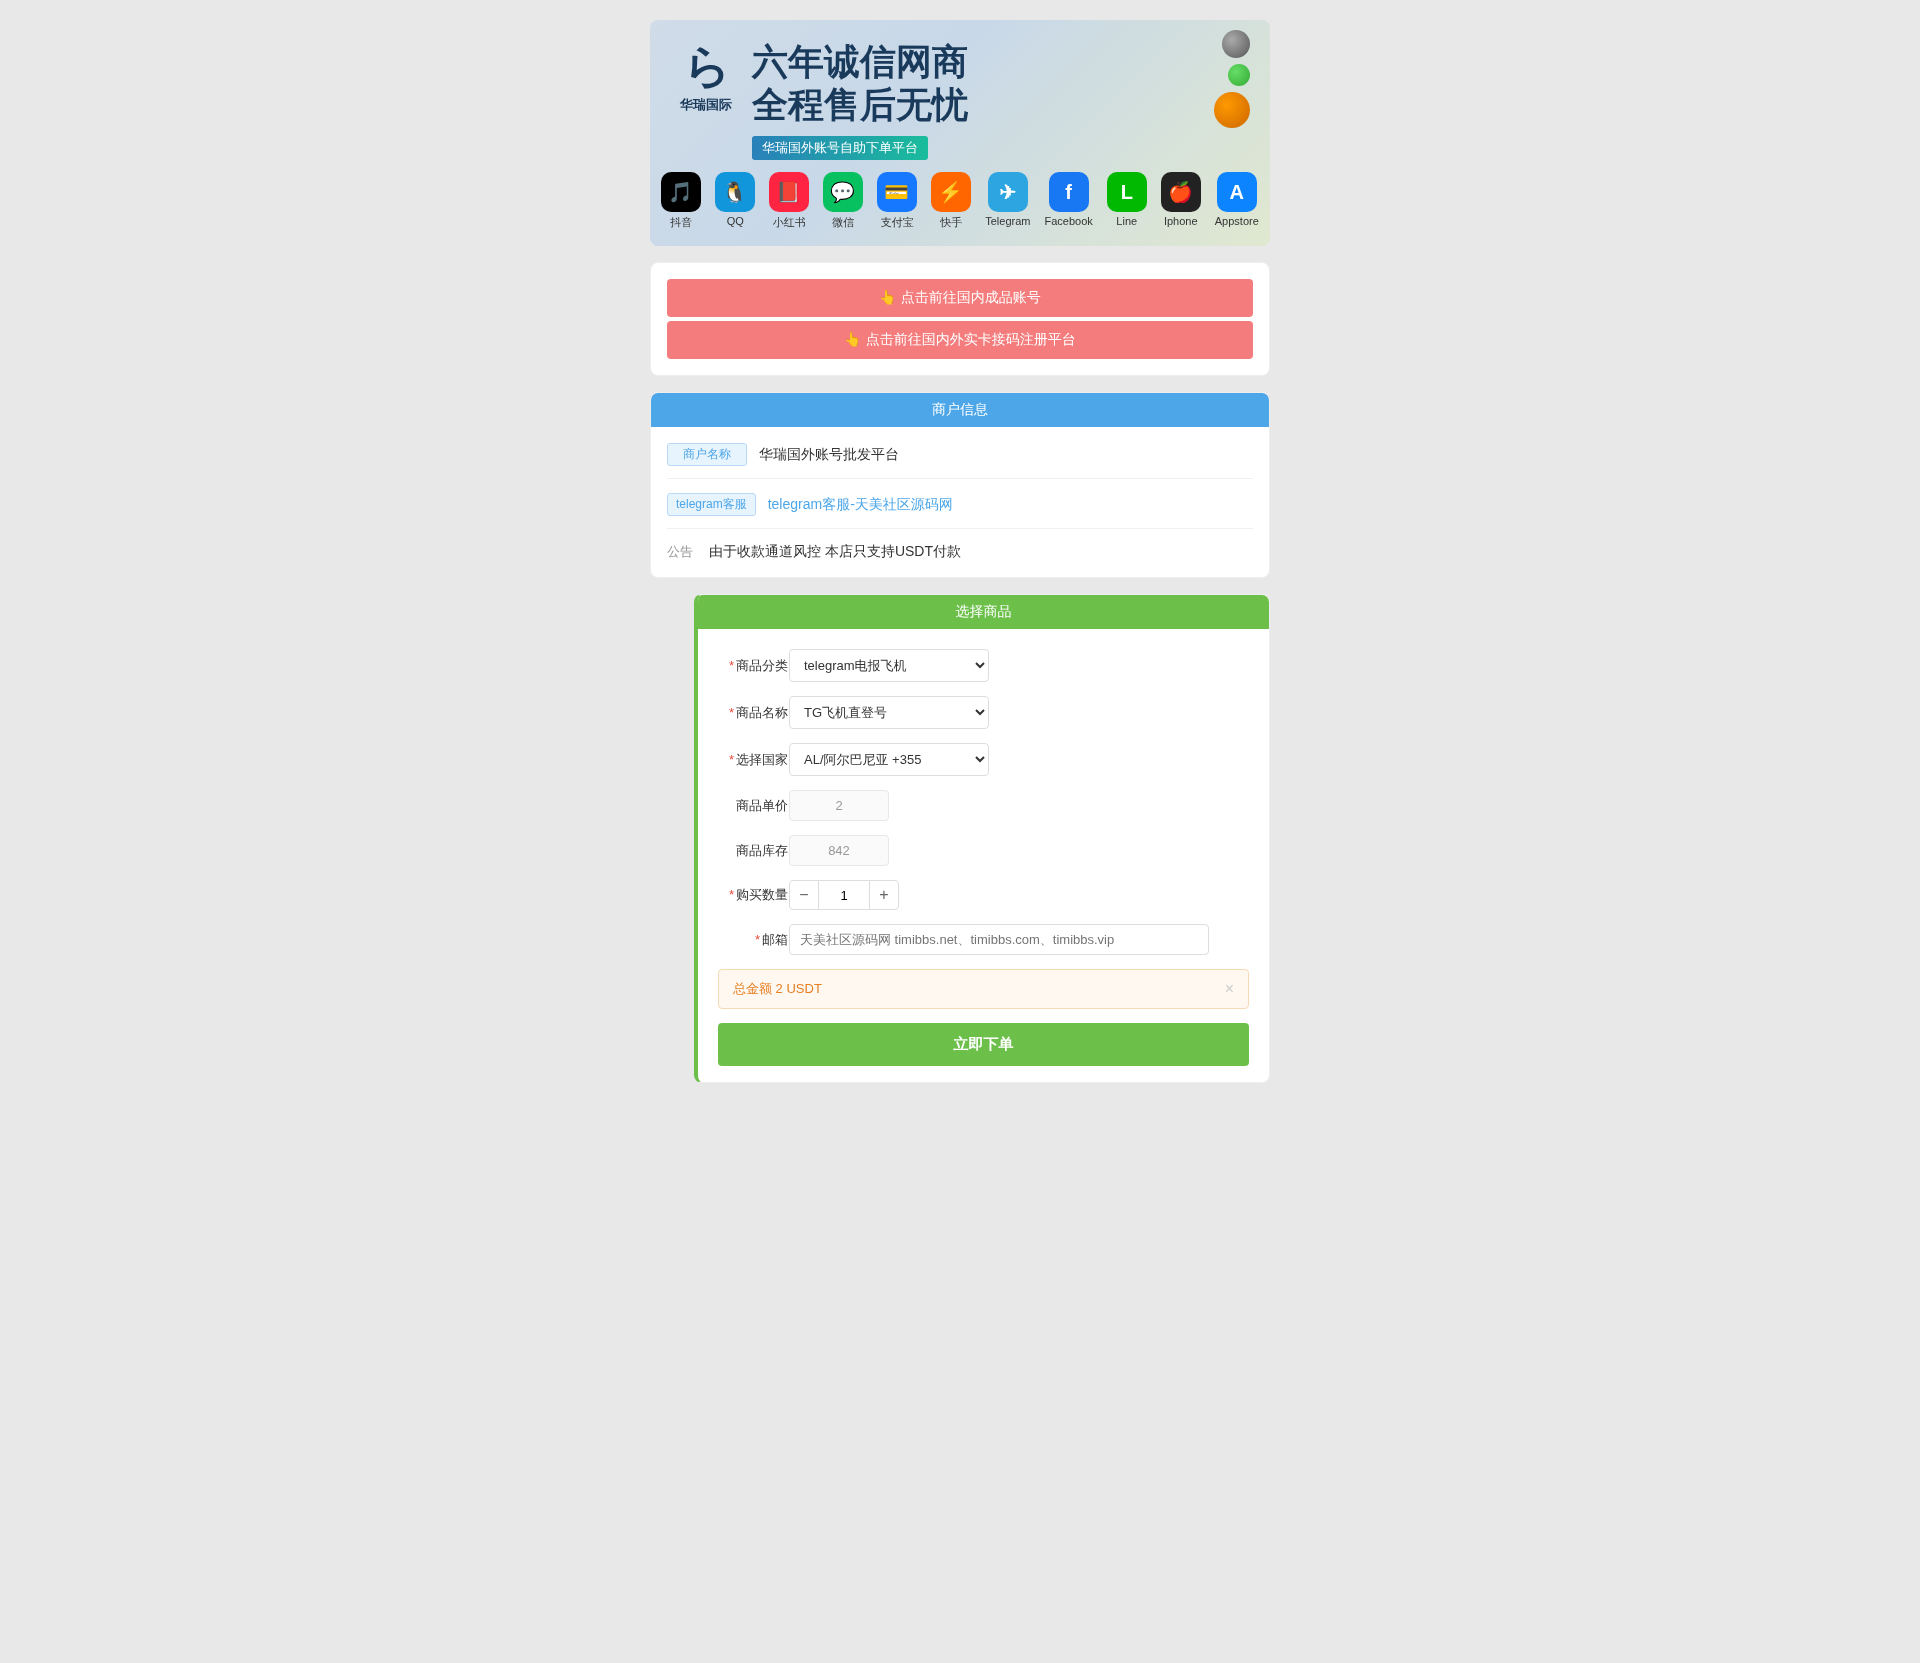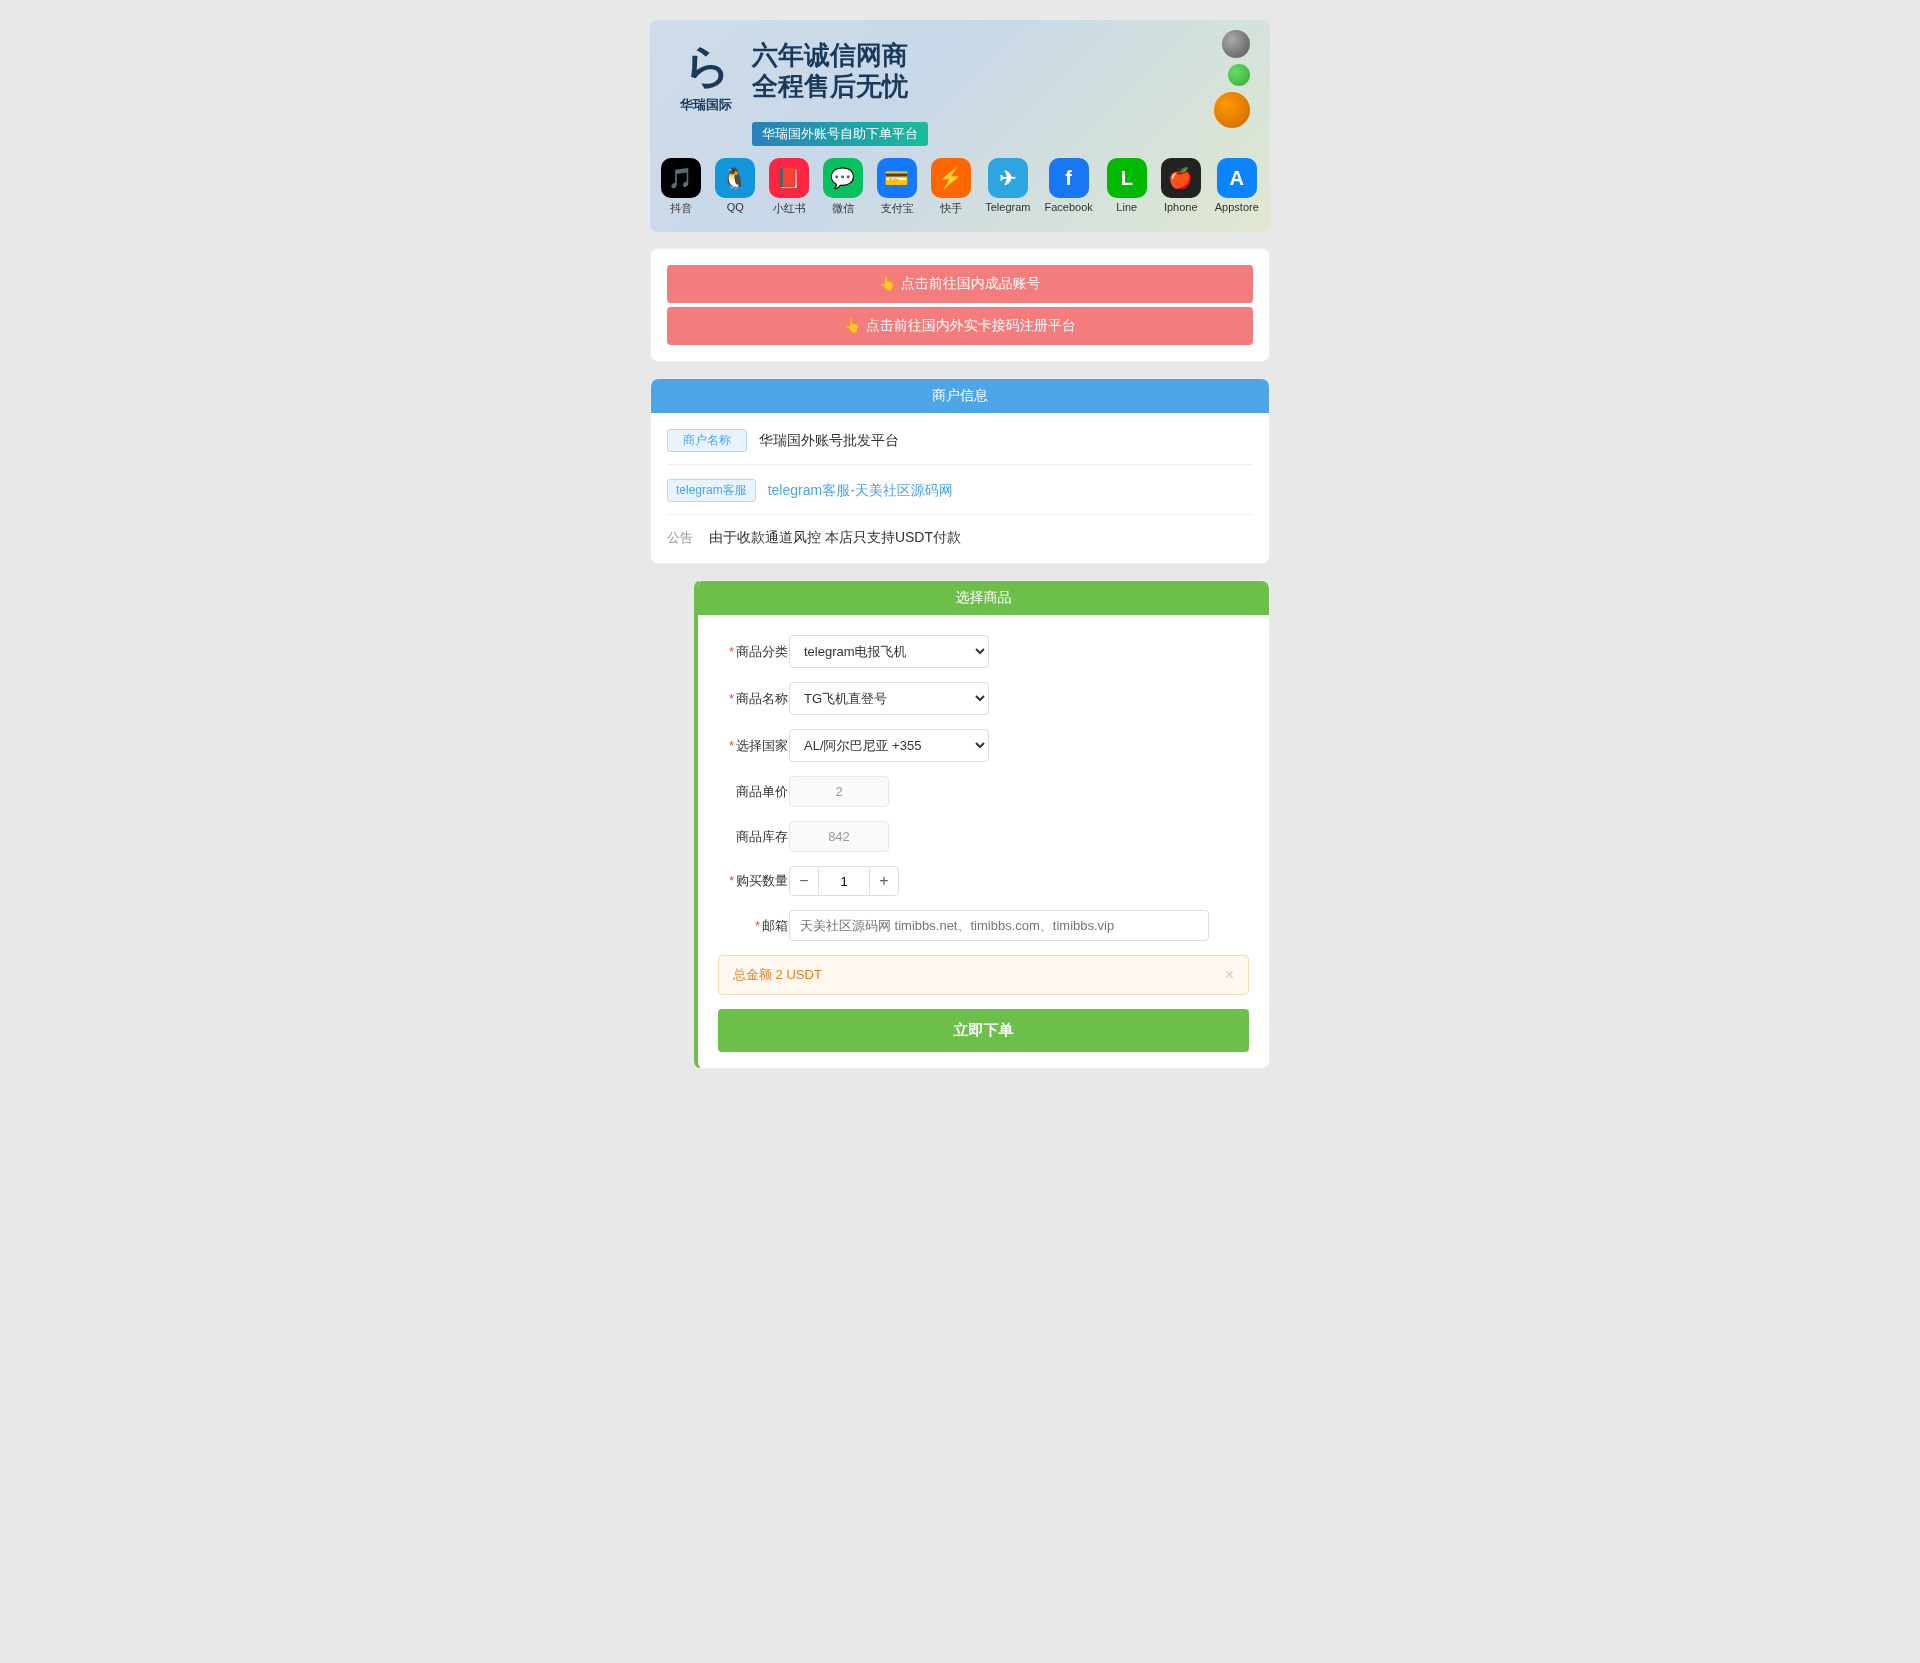--- a/index.html
+++ b/index.html
@@ -50,33 +50,33 @@
     .logo-text {
       font-size: 13px;
       color: #1a3a5c;
       font-weight: bold;
       white-space: nowrap;
     }
     .banner-title-block {
       flex: 1;
     }
     .banner-title-main {
-      font-size: 26px;
+      font-size: 36px;
       font-weight: 900;
       color: #1a3a5c;
       line-height: 1.2;
     }
     .banner-subtitle {
       background: linear-gradient(90deg, #2980b9, #1abc9c);
       color: white;
       font-size: 13px;
       padding: 3px 10px;
       border-radius: 3px;
       display: inline-block;
-      margin-top: 20px;
+      margin-top: 10px;
     }
     .banner-planets {
       position: absolute;
       top: 10px;
       right: 20px;
       display: flex;
       flex-direction: column;
       align-items: flex-end;
       gap: 6px;
     }

